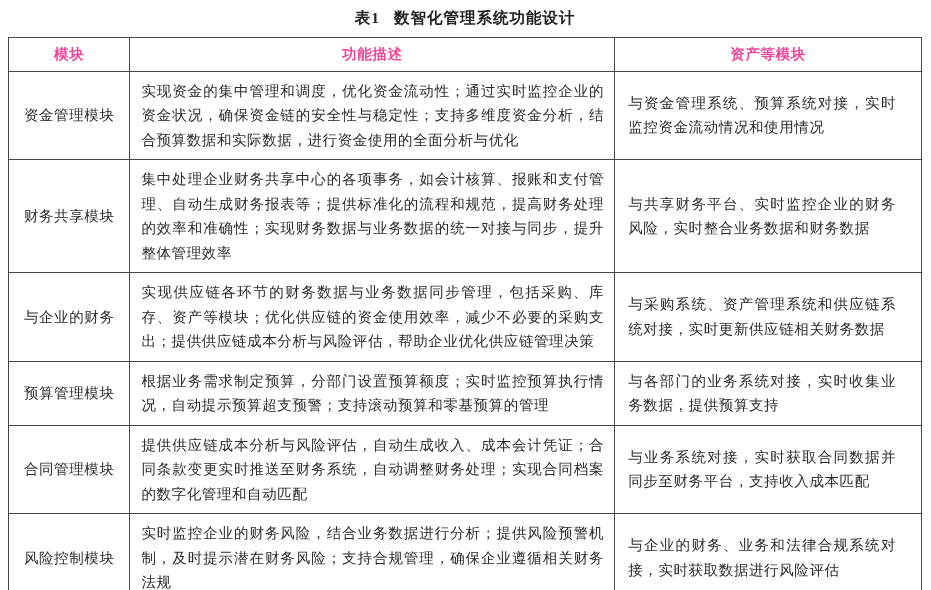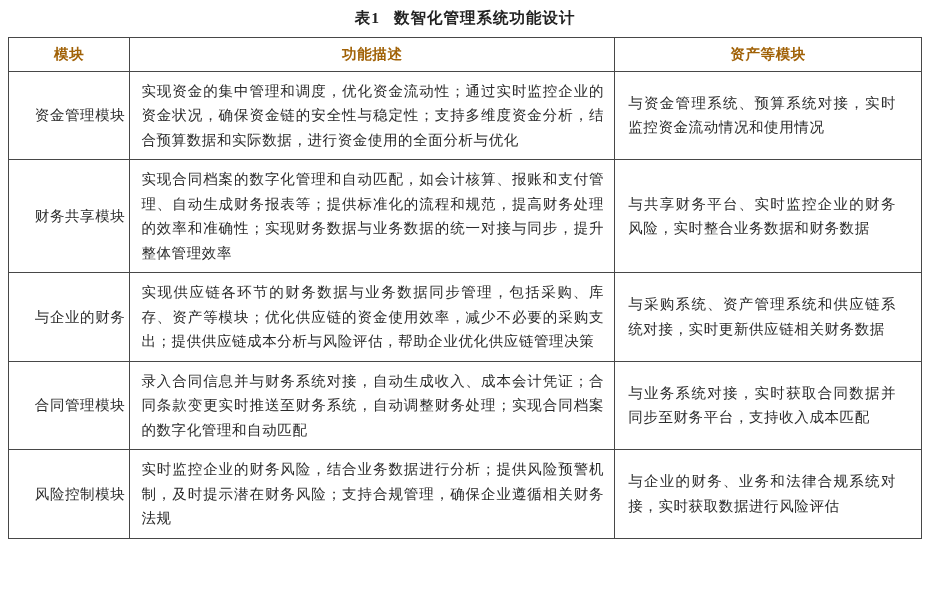--- a/index.html
+++ b/index.html
@@ -41,24 +41,24 @@
     border: 1px solid #474747;
     vertical-align: middle;
     letter-spacing: 0.6px;
     line-height: 24.5px;
   }
   table.func-table th {
     font-weight: bold;
     text-align: center;
     padding: 4px 4px;
     height: 20px;
-    color: #a16207;
+    color: #ec4899;
   }
   td.cell-module {
-    text-align: right;
+    text-align: center;
     padding: 6px 4px;
   }
   td.cell-description {
     text-align: justify;
     text-justify: inter-ideograph;
     padding: 7px 10px 7px 11px;
     font-family: Liberation Serif, serif;
   }
   td.cell-integration {
     text-align: justify;
@@ -90,34 +90,39 @@
     </thead>
     <tbody>
     <tr>
       <td class="cell-module">资金管理模块</td>
       <td class="cell-description">实现资金的集中管理和调度，优化资金流动性；通过实时监控企业的资金状况，确保资金链的安全性与稳定性；支持多维度资金分析，结合预算数据和实际数据，进行资金使用的全面分析与优化</td>
       <td class="cell-integration">与资金管理系统、预算系统对接，实时监控资金流动情况和使用情况</td>
     </tr>
 
     <tr>
       <td class="cell-module">财务共享模块</td>
-      <td class="cell-description">实现合同档案的数字化管理和自动匹配，如会计核算、报账和支付管理、自动生成财务报表等；提供标准化的流程和规范，提高财务处理的效率和准确性；实现财务数据与业务数据的统一对接与同步，提升整体管理效率</td>
+      <td class="cell-description">集中处理企业财务共享中心的各项事务，如会计核算、报账和支付管理、自动生成财务报表等；提供标准化的流程和规范，提高财务处理的效率和准确性；实现财务数据与业务数据的统一对接与同步，提升整体管理效率</td>
       <td class="cell-integration">与共享财务平台、实时监控企业的财务风险，实时整合业务数据和财务数据</td>
     </tr>
 
     <tr>
       <td class="cell-module">与企业的财务</td>
       <td class="cell-description">实现供应链各环节的财务数据与业务数据同步管理，包括采购、库存、资产等模块；优化供应链的资金使用效率，减少不必要的采购支出；提供供应链成本分析与风险评估，帮助企业优化供应链管理决策</td>
       <td class="cell-integration">与采购系统、资产管理系统和供应链系统对接，实时更新供应链相关财务数据</td>
     </tr>
 
+    <tr>
+      <td class="cell-module">预算管理模块</td>
+      <td class="cell-description">根据业务需求制定预算，分部门设置预算额度；实时监控预算执行情况，自动提示预算超支预警；支持滚动预算和零基预算的管理</td>
+      <td class="cell-integration">与各部门的业务系统对接，实时收集业务数据，提供预算支持</td>
+    </tr>
 
     <tr>
       <td class="cell-module">合同管理模块</td>
-      <td class="cell-description">录入合同信息并与财务系统对接，自动生成收入、成本会计凭证；合同条款变更实时推送至财务系统，自动调整财务处理；实现合同档案的数字化管理和自动匹配</td>
+      <td class="cell-description">提供供应链成本分析与风险评估，自动生成收入、成本会计凭证；合同条款变更实时推送至财务系统，自动调整财务处理；实现合同档案的数字化管理和自动匹配</td>
       <td class="cell-integration">与业务系统对接，实时获取合同数据并同步至财务平台，支持收入成本匹配</td>
     </tr>
 
     <tr>
       <td class="cell-module">风险控制模块</td>
       <td class="cell-description">实时监控企业的财务风险，结合业务数据进行分析；提供风险预警机制，及时提示潜在财务风险；支持合规管理，确保企业遵循相关财务法规</td>
       <td class="cell-integration">与企业的财务、业务和法律合规系统对接，实时获取数据进行风险评估</td>
     </tr>
   </tbody>
   </table>

